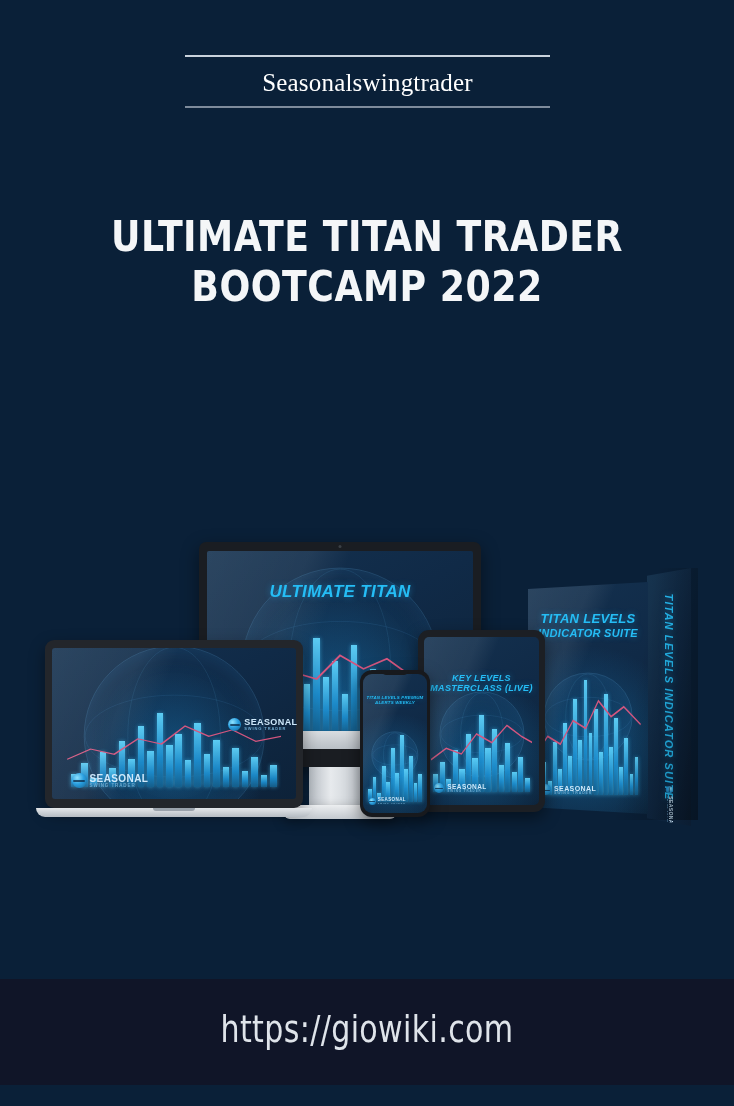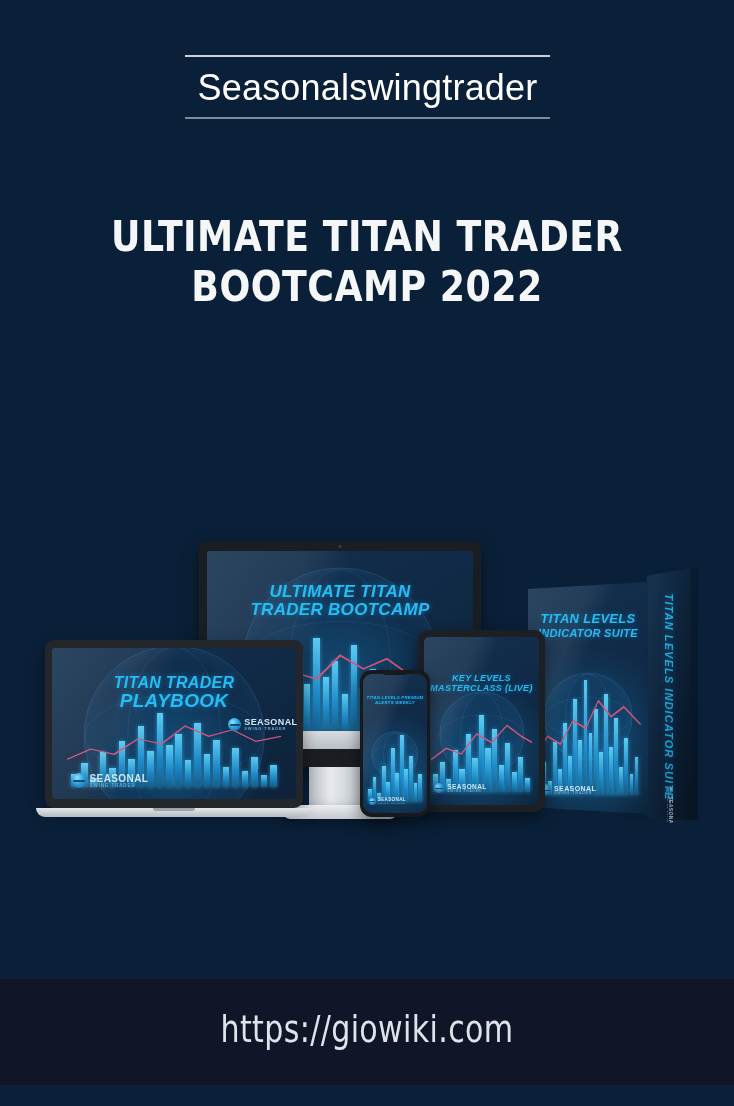--- a/index.html
+++ b/index.html
@@ -30,22 +30,22 @@
     height: 2px;
     background: #c9d2dc;
     width: 100%;
   }
   .rule-bottom {
     height: 2px;
     background: #7e8b9b;
     width: 100%;
   }
   .site-title {
-    font-family: Liberation Sans, sans-serif;
-    font-size: 36px;
+    font-family: Liberation Serif, serif;
+    font-size: 25px;
     font-weight: 400;
     color: #ffffff;
     letter-spacing: 0.2px;
     padding: 13px 0 11px 0;
     line-height: 1.0;
     white-space: nowrap;
   }
 
   
   .product-title {
@@ -415,21 +415,20 @@
             </div>
             <div class="pinkline">
               <svg viewBox="0 0 100 40" preserveAspectRatio="none">
                 <polyline points="0,34 10,26 20,30 30,18 40,22 50,8 60,16 70,10 80,20 90,14 100,22" fill="none" stroke="#d4567f" stroke-width="0.9"></polyline>
               </svg>
             </div>
             <div class="glare"></div>
           </div>
           <div class="screen-title" style="top:16%;font-size:17px;">
             <span>ULTIMATE TITAN</span><br>
-            <span>TRADER BOOTCAMP</span>
           </div>
           <div class="logo" style="left:8%;bottom:9%;">
             <span class="mark" style="width:13px;height:13px;"></span>
             <span class="words">
               <span class="w1" style="font-size:9px;">SEASONAL</span>
               <span class="w2" style="font-size:4px;">SWING TRADER</span>
             </span>
           </div>
           <div class="mon-chin"></div>
         </div>
@@ -606,24 +605,20 @@
                 <i style="height:15%"></i>
               <i style="height:28%"></i>
             </div>
             <div class="pinkline">
               <svg viewBox="0 0 100 40" preserveAspectRatio="none">
                 <polyline points="0,33 11,25 22,29 33,17 44,21 55,7 66,15 77,10 88,19 100,15" fill="none" stroke="#d4567f" stroke-width="0.9"></polyline>
               </svg>
             </div>
             <div class="glare"></div>
           </div>
-          <div class="screen-title" style="top:17%;font-size:16px;">
-            <span>TITAN TRADER</span><br>
-            <span style="font-size:19px;">PLAYBOOK</span>
-          </div>
           <div class="logo" style="left:8%;bottom:7%;">
             <span class="mark" style="width:15px;height:15px;"></span>
             <span class="words">
               <span class="w1" style="font-size:10px;">SEASONAL</span>
               <span class="w2" style="font-size:4.5px;">SWING TRADER</span>
             </span>
           </div>
         </div>
       </div>
       <div class="lap-base"></div>

